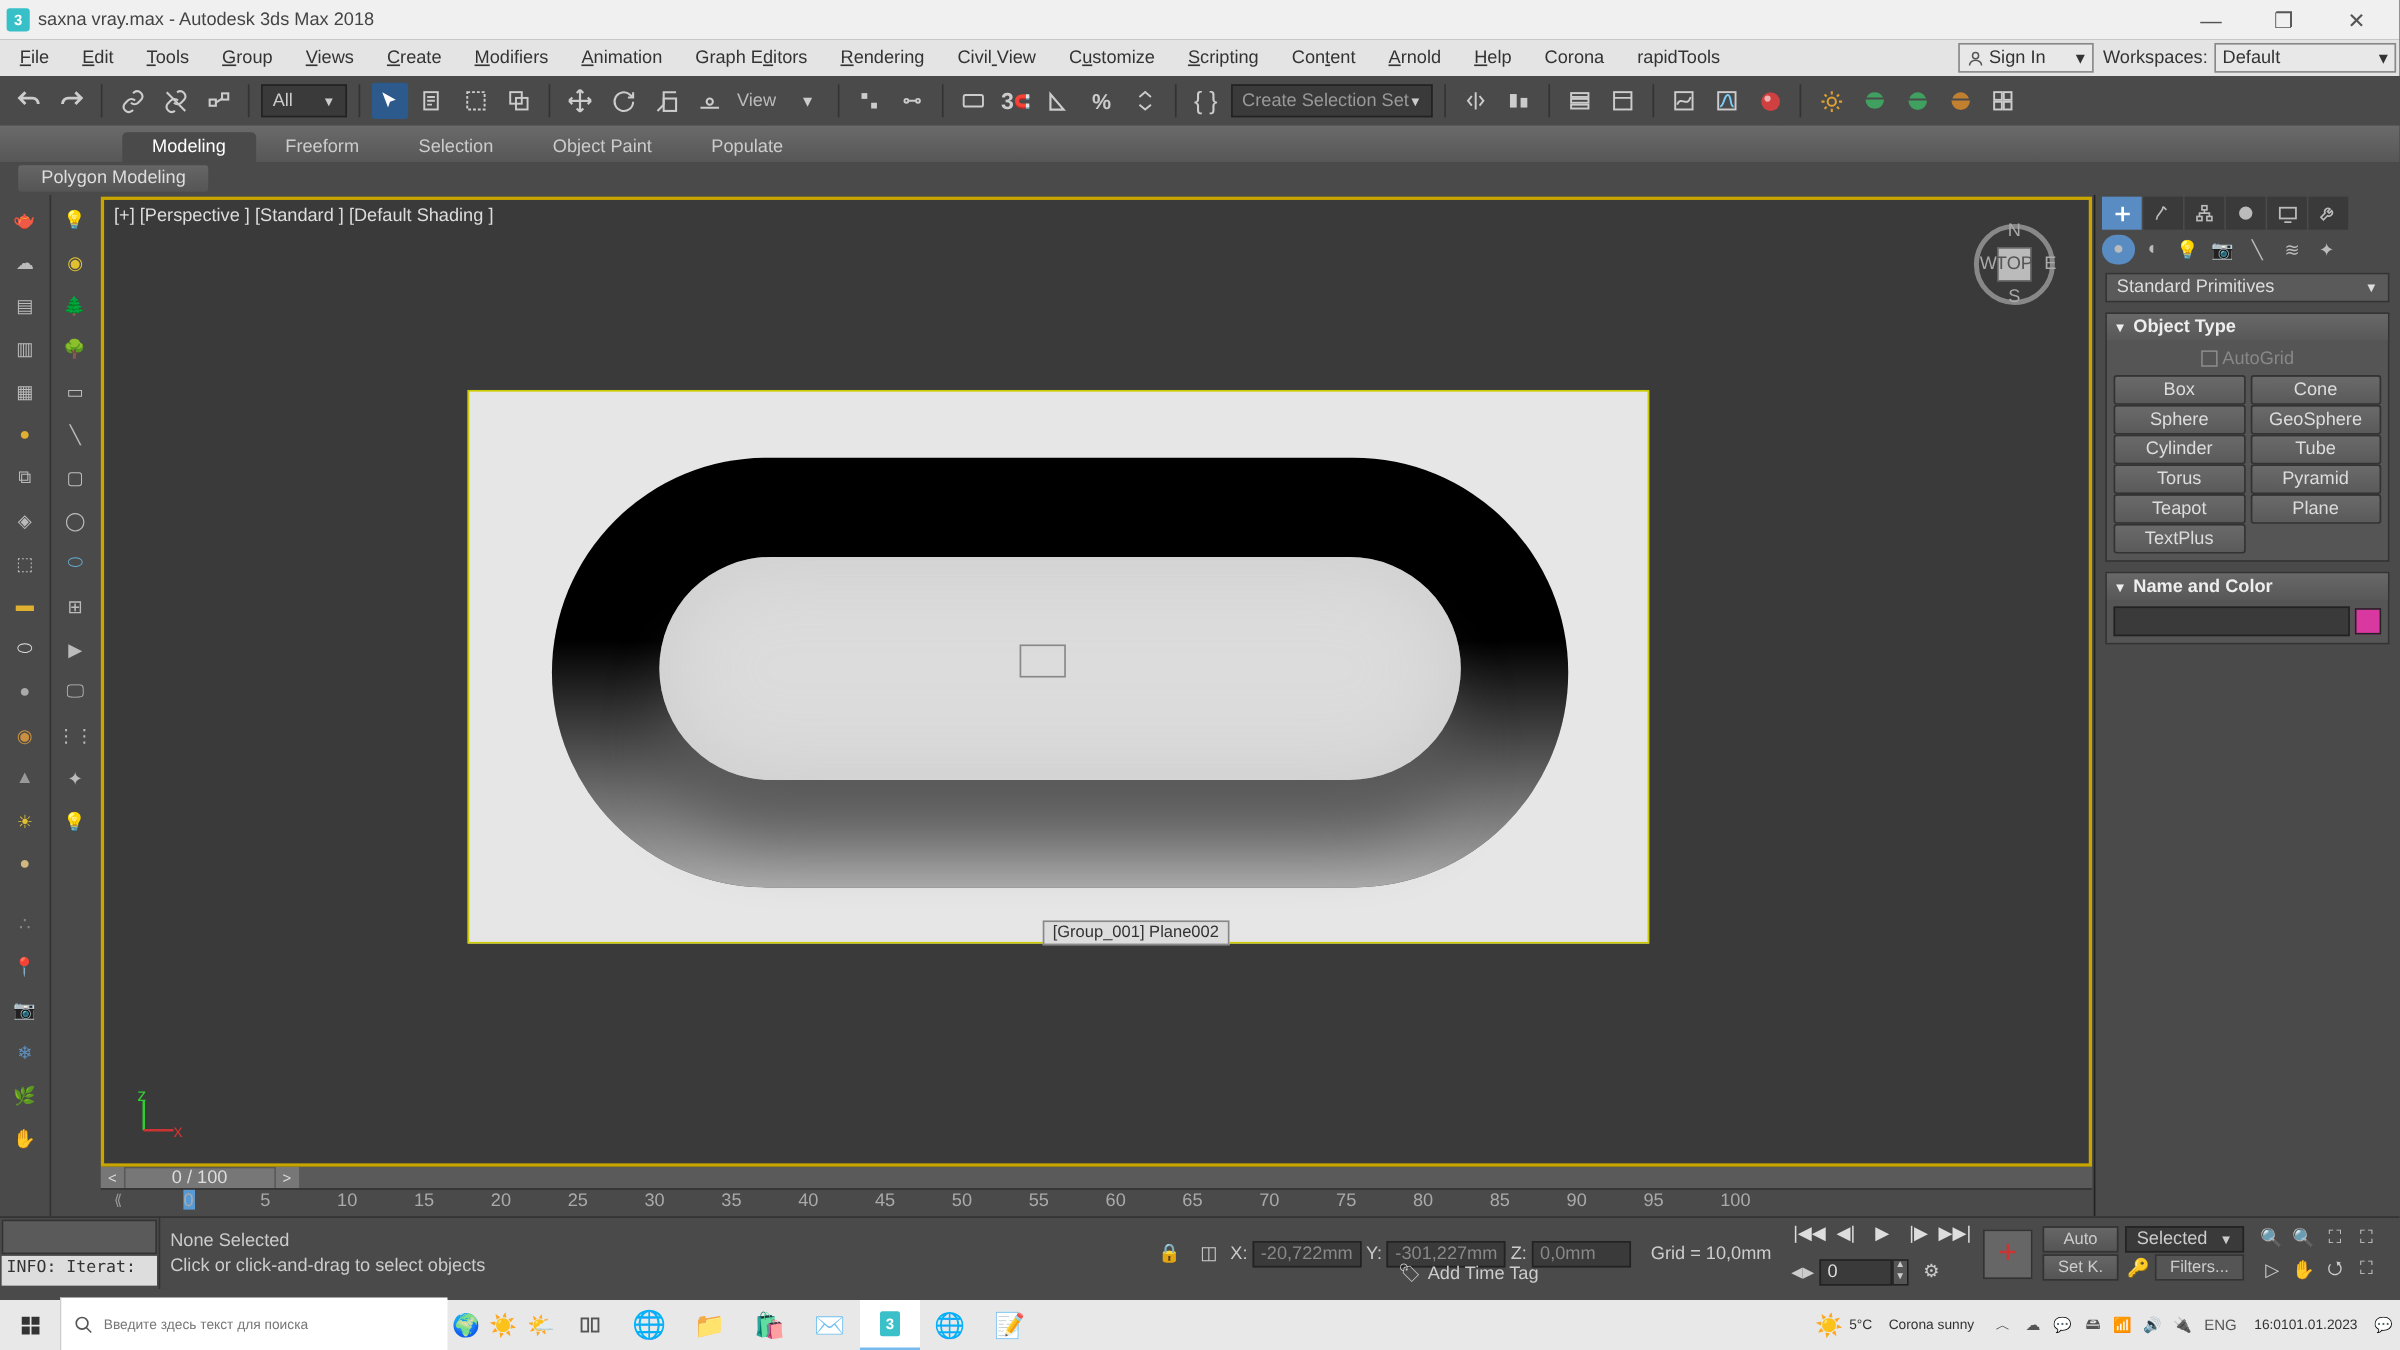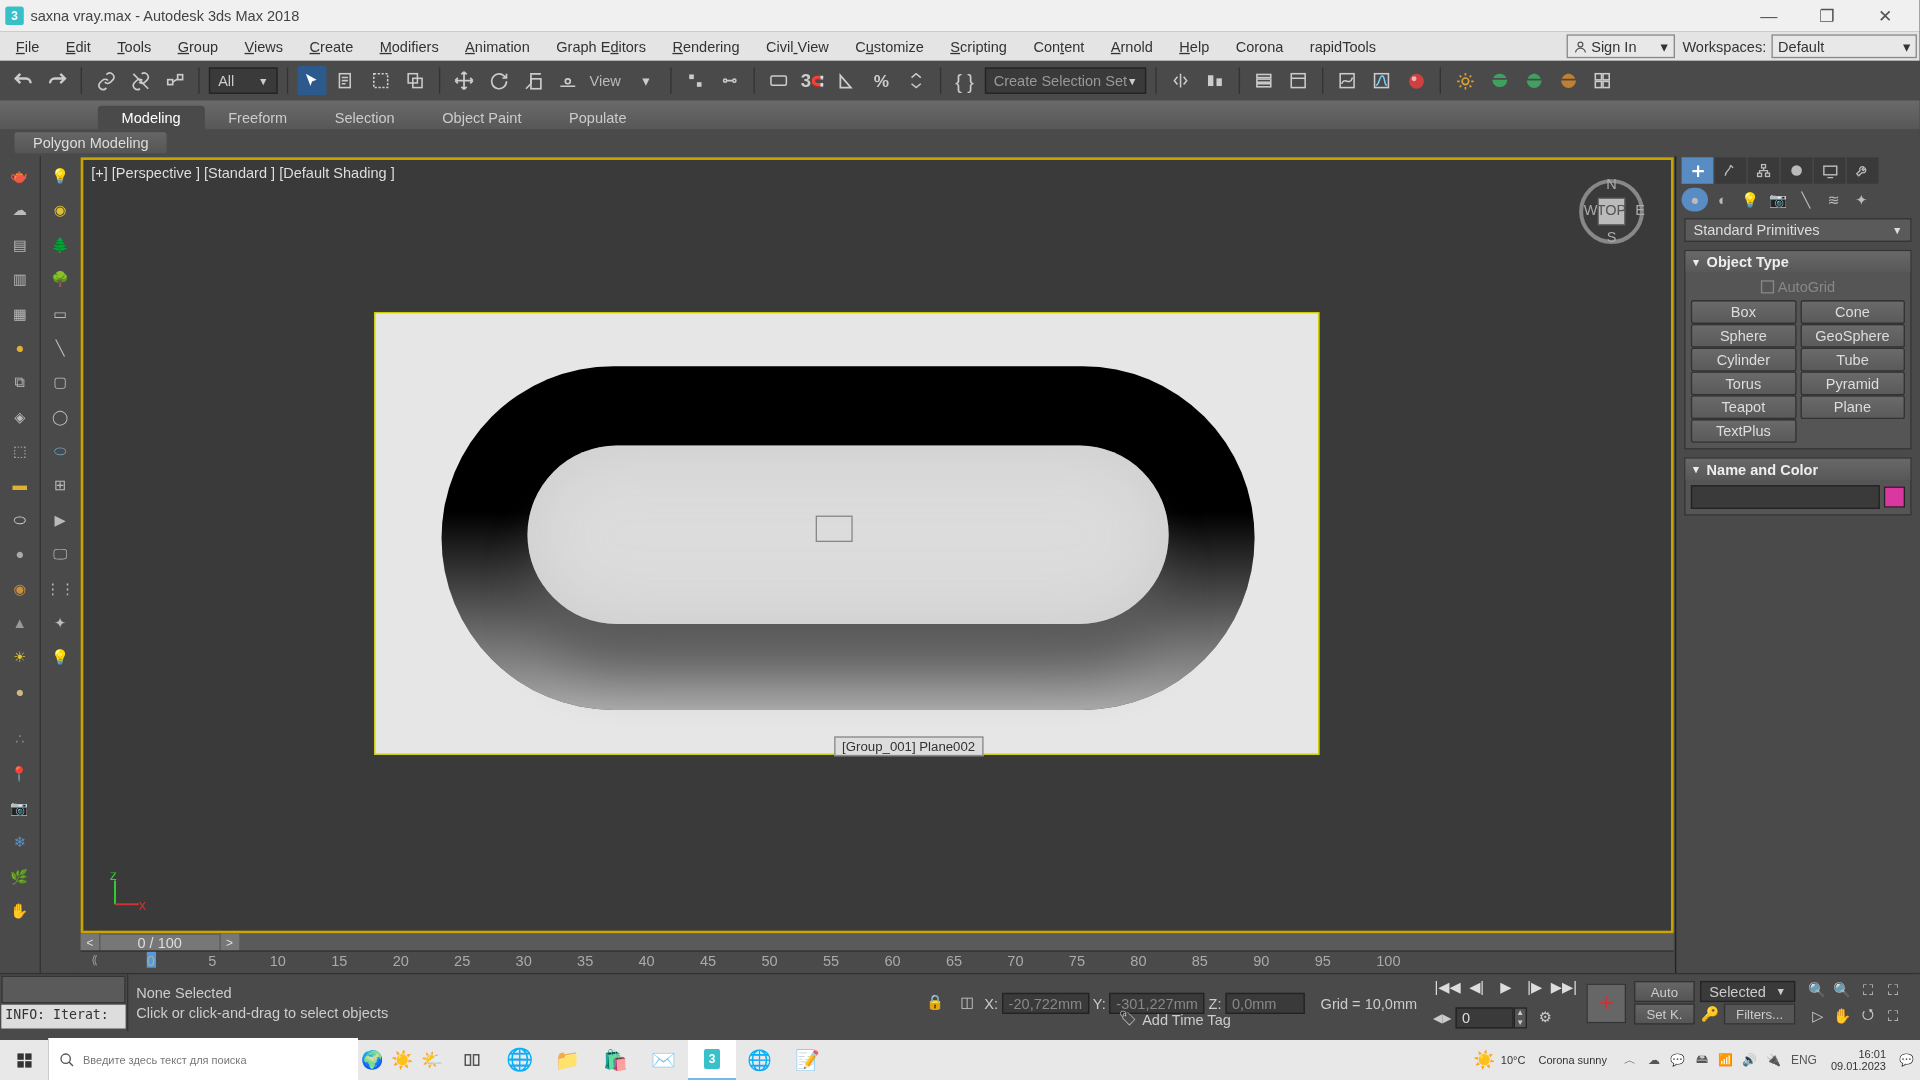--- a/index.html
+++ b/index.html
@@ -90,21 +90,21 @@
 .spin .ar{width:10px;height:16px;display:flex;flex-direction:column;border:1px solid #222;background:#555;}
 .spin .ar div{flex:1;font-size:6px;color:#ccc;text-align:center;line-height:7px;}
 .taskbar{position:fixed;left:0;bottom:0;width:1920px;height:40px;background:#e8e8e8;display:flex;align-items:center;transform:none;z-index:10;}
 .taskbar .start{width:48px;height:40px;display:flex;align-items:center;justify-content:center;}
 .taskbar .search{flex:0 0 310px;height:45px;background:#fff;display:flex;align-items:center;padding:0 10px;gap:8px;color:#777;border-left:1px solid #ccc;}
 .taskbar .tb-ico{width:30px;height:40px;display:flex;align-items:center;justify-content:center;}
 .taskbar .tb-app{width:48px;height:40px;display:flex;align-items:center;justify-content:center;position:relative;}
 .taskbar .tb-app.active{background:#fff;border-bottom:2px solid #76b9ed;}
 .taskbar .tray{margin-left:auto;display:flex;align-items:center;gap:2px;padding-right:2px;}
 .taskbar .tray .i{width:22px;height:40px;display:flex;align-items:center;justify-content:center;color:#555;font-size:12px;}
-.taskbar .clock{display:flex;flex-direction:column;align-items:flex-end;justify-content:center;padding:0 8px;font-size:11px;color:#333;}
+.taskbar .clock{display:flex;flex-direction:row;align-items:flex-end;justify-content:center;padding:0 8px;font-size:11px;color:#333;}
 .taskbar .weather{display:flex;align-items:center;gap:5px;padding:0 10px;color:#333;}
 </style>
 </head>
 <body>
 
 <div class="app">
  <div class="titlebar">
   <div class="ico">3</div>
   <span>saxna vray.max - Autodesk 3ds Max 2018</span>
   <div class="spacer"></div>
@@ -680,28 +680,28 @@
  <div class="tb-app active">
       <span style="font-size:12px;background:#3ac0c8;color:#fff;padding:3px 5px;border-radius:2px;font-weight:bold">3</span>
     </div>
  <div class="tb-app">
       <span style="font-size:20px">🌐</span>
     </div>
  <div class="tb-app">
       <span style="font-size:20px">📝</span>
     </div>
  <div class="tray">
-  <div class="weather"><span style="font-size:18px">☀️</span><span>10°C</span>&nbsp;<span>Corona sunny</span></div>
+  <div class="weather"><span style="font-size:18px">☀️</span><span>5°C</span>&nbsp;<span>Corona sunny</span></div>
   <div class="i">︿</div>
   <div class="i">☁</div>
   <div class="i">💬</div>
   <div class="i">🖴</div>
   <div class="i">📶</div>
   <div class="i">🔊</div>
   <div class="i">🔌</div>
   <div class="i" style="width:34px">ENG</div>
   <div class="clock">
         <span>16:01</span>
-        <span>09.01.2023</span>
+        <span>01.01.2023</span>
       </div>
   <div class="i">💬</div>
  </div>
 </div>
 
 </body></html>

